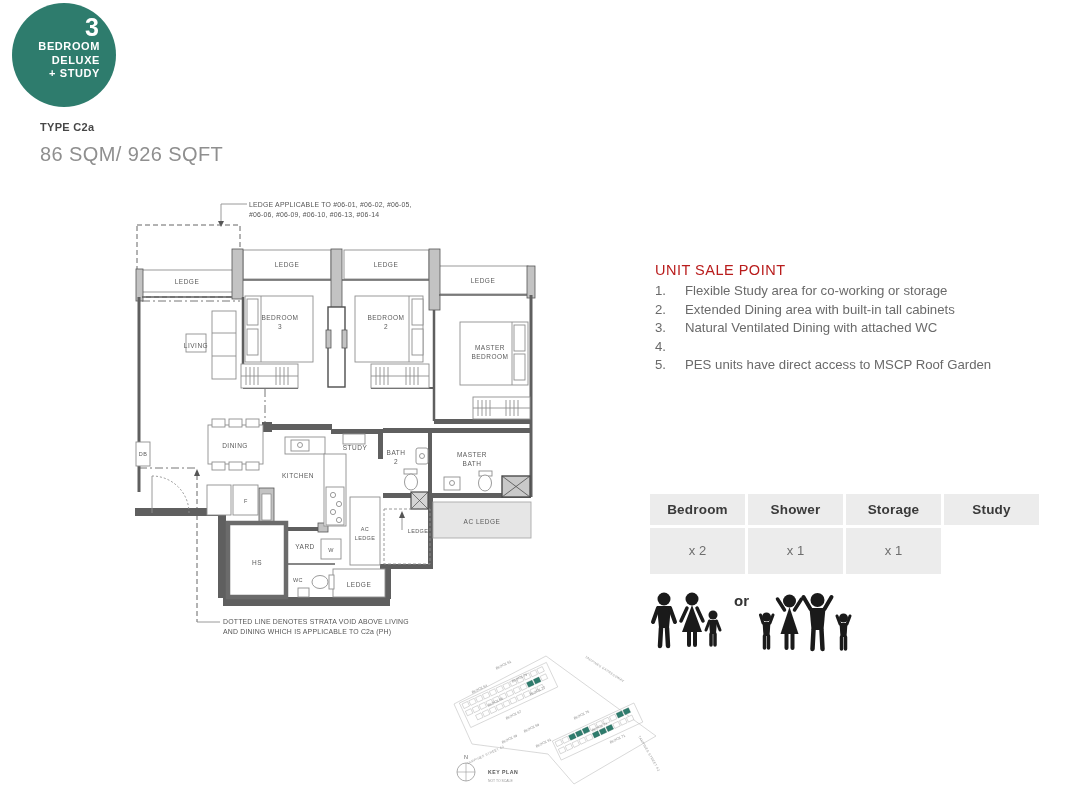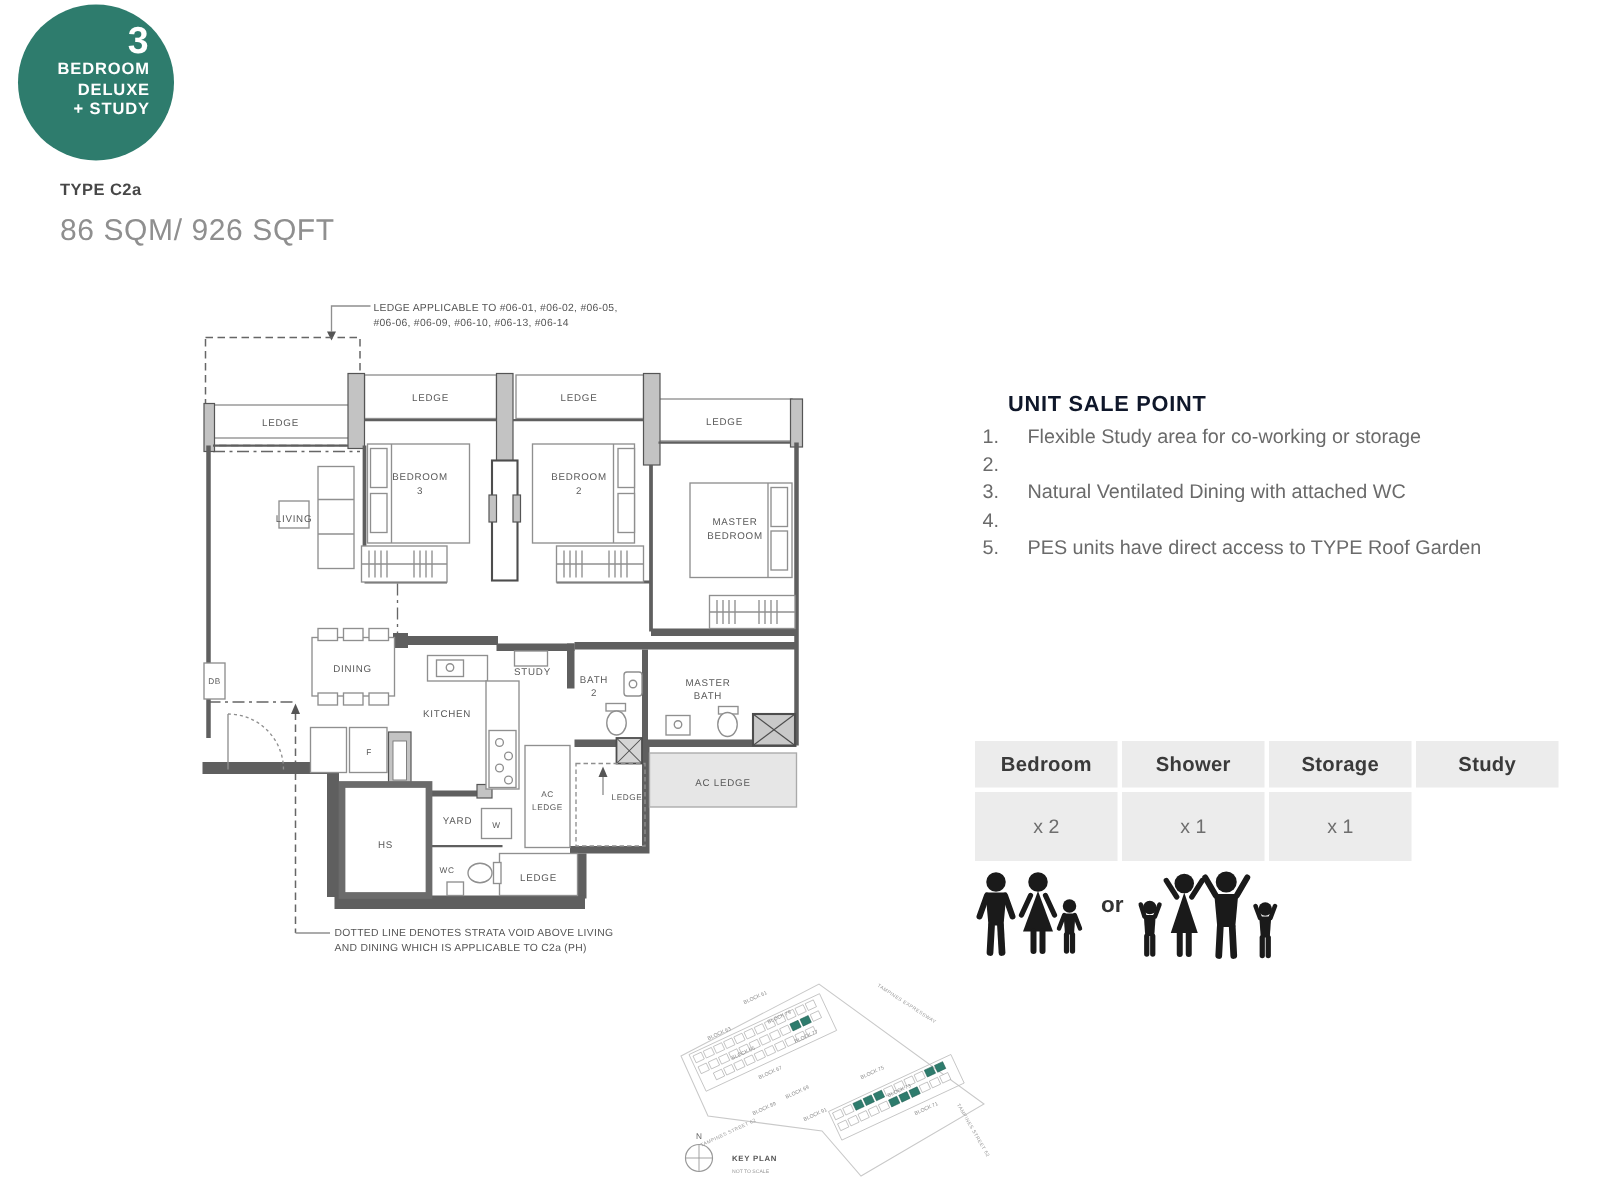--- a/index.html
+++ b/index.html
@@ -10,35 +10,35 @@
   
   .badge{left:12px;top:3px;width:104px;height:104px;border-radius:50%;background:#2e7c6d;}
   .badge-text{position:absolute;right:16px;top:11px;text-align:right;color:#ffffff;font-weight:bold;}
   .badge-num{font-size:25px;line-height:26px;letter-spacing:1px;}
   .badge-line{font-size:11px;line-height:13.5px;letter-spacing:.6px;}
 
   .type-title{left:40px;top:121px;font-size:11px;font-weight:bold;color:#474747;letter-spacing:.3px;}
   .area-label{left:40px;top:143px;font-size:20px;color:#8f8f8f;letter-spacing:.4px;}
 
   
-  .usp-title{left:655px;top:262px;font-size:14.5px;font-weight:bold;color:#0f172a;letter-spacing:.5px;margin-left:17px;}
+  .usp-title{left:655px;top:262px;font-size:14.5px;font-weight:normal;color:#b91c1c;letter-spacing:.5px;}
   .usp-list{left:655px;top:282px;width:410px;}
   .sp-row{display:flex;font-size:13.2px;color:#6a6a6a;line-height:18.6px;}
   .sp-num{width:30px;flex:0 0 30px;}
 
   
   .spec{left:650px;top:494px;width:389px;display:grid;grid-template-columns:repeat(4,95px);
         grid-auto-rows:auto;gap:3px;}
   .spec .hc{background:#ececec;height:31px;display:flex;align-items:center;justify-content:center;
         font-size:13.5px;font-weight:bold;color:#3a3a3a;letter-spacing:.2px;}
   .spec .vc{background:#ececec;height:46px;display:flex;flex-direction:column;align-items:center;
         justify-content:center;font-size:13px;color:#6e6e6e;line-height:16px;}
 
   
-  .occ{left:648px;top:580px;display:flex;align-items:center;}
+  .occ{left:648px;top:592px;display:flex;align-items:flex-start;}
   .or-label{font-size:15px;color:#333;margin:0 8px 14px 8px;font-weight:bold;}
 
   
   svg text{font-family:"Liberation Sans", sans-serif;}
   .lbl{fill:#5a5a5a;font-size:6.5px;letter-spacing:.5px;text-anchor:middle;}
   .lbl-sm{fill:#5a5a5a;font-size:5.5px;letter-spacing:.4px;text-anchor:middle;}
   .note{fill:#555;font-size:6.9px;letter-spacing:.2px;}
   .wall{fill:#5f5f5f;}
   .pillar{fill:#c3c3c3;stroke:#555;stroke-width:.8;}
   .wline{stroke:#5f5f5f;fill:none;}
@@ -288,31 +288,32 @@
 </svg>
 
 <div class="abs usp-title">UNIT SALE POINT</div>
 <div class="abs usp-list">
   <div class="sp-row">
     <span class="sp-num">1.</span>
     <span>Flexible Study area for co-working or storage</span>
   </div>
   <div class="sp-row">
     <span class="sp-num">2.</span>
+    <span>Extended Dining area with built-in tall cabinets</span>
   </div>
   <div class="sp-row">
     <span class="sp-num">3.</span>
     <span>Natural Ventilated Dining with attached WC</span>
   </div>
   <div class="sp-row">
     <span class="sp-num">4.</span>
   </div>
   <div class="sp-row">
     <span class="sp-num">5.</span>
-    <span>PES units have direct access to TYPE Roof Garden</span>
+    <span>PES units have direct access to MSCP Roof Garden</span>
   </div>
 </div>
 
 <div class="abs spec">
   <div class="hc">Bedroom</div>
   <div class="hc">Shower</div>
   <div class="hc">Storage</div>
   <div class="hc">Study</div>
   <div class="vc">x 2</div>
   <div class="vc">x 1</div>

